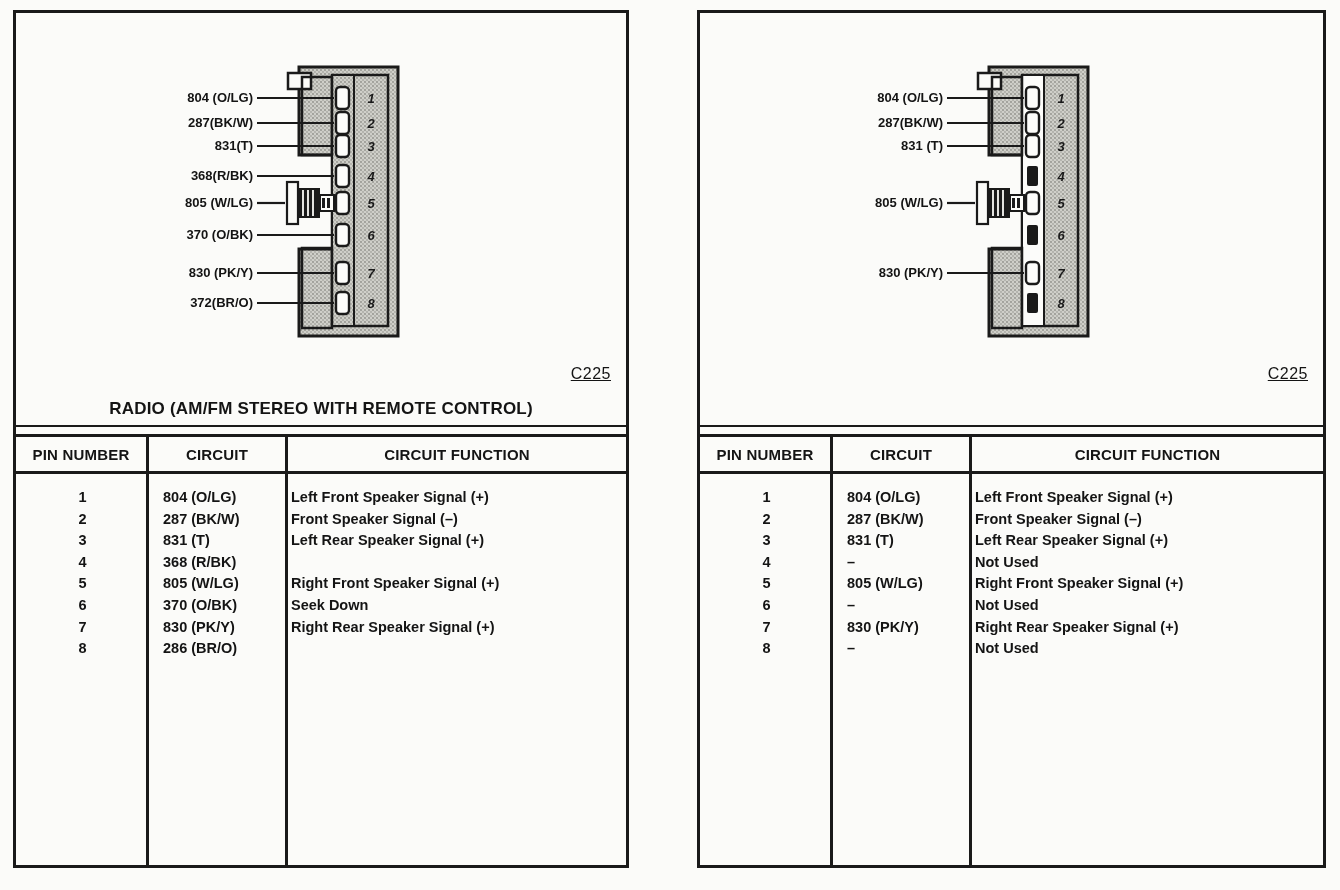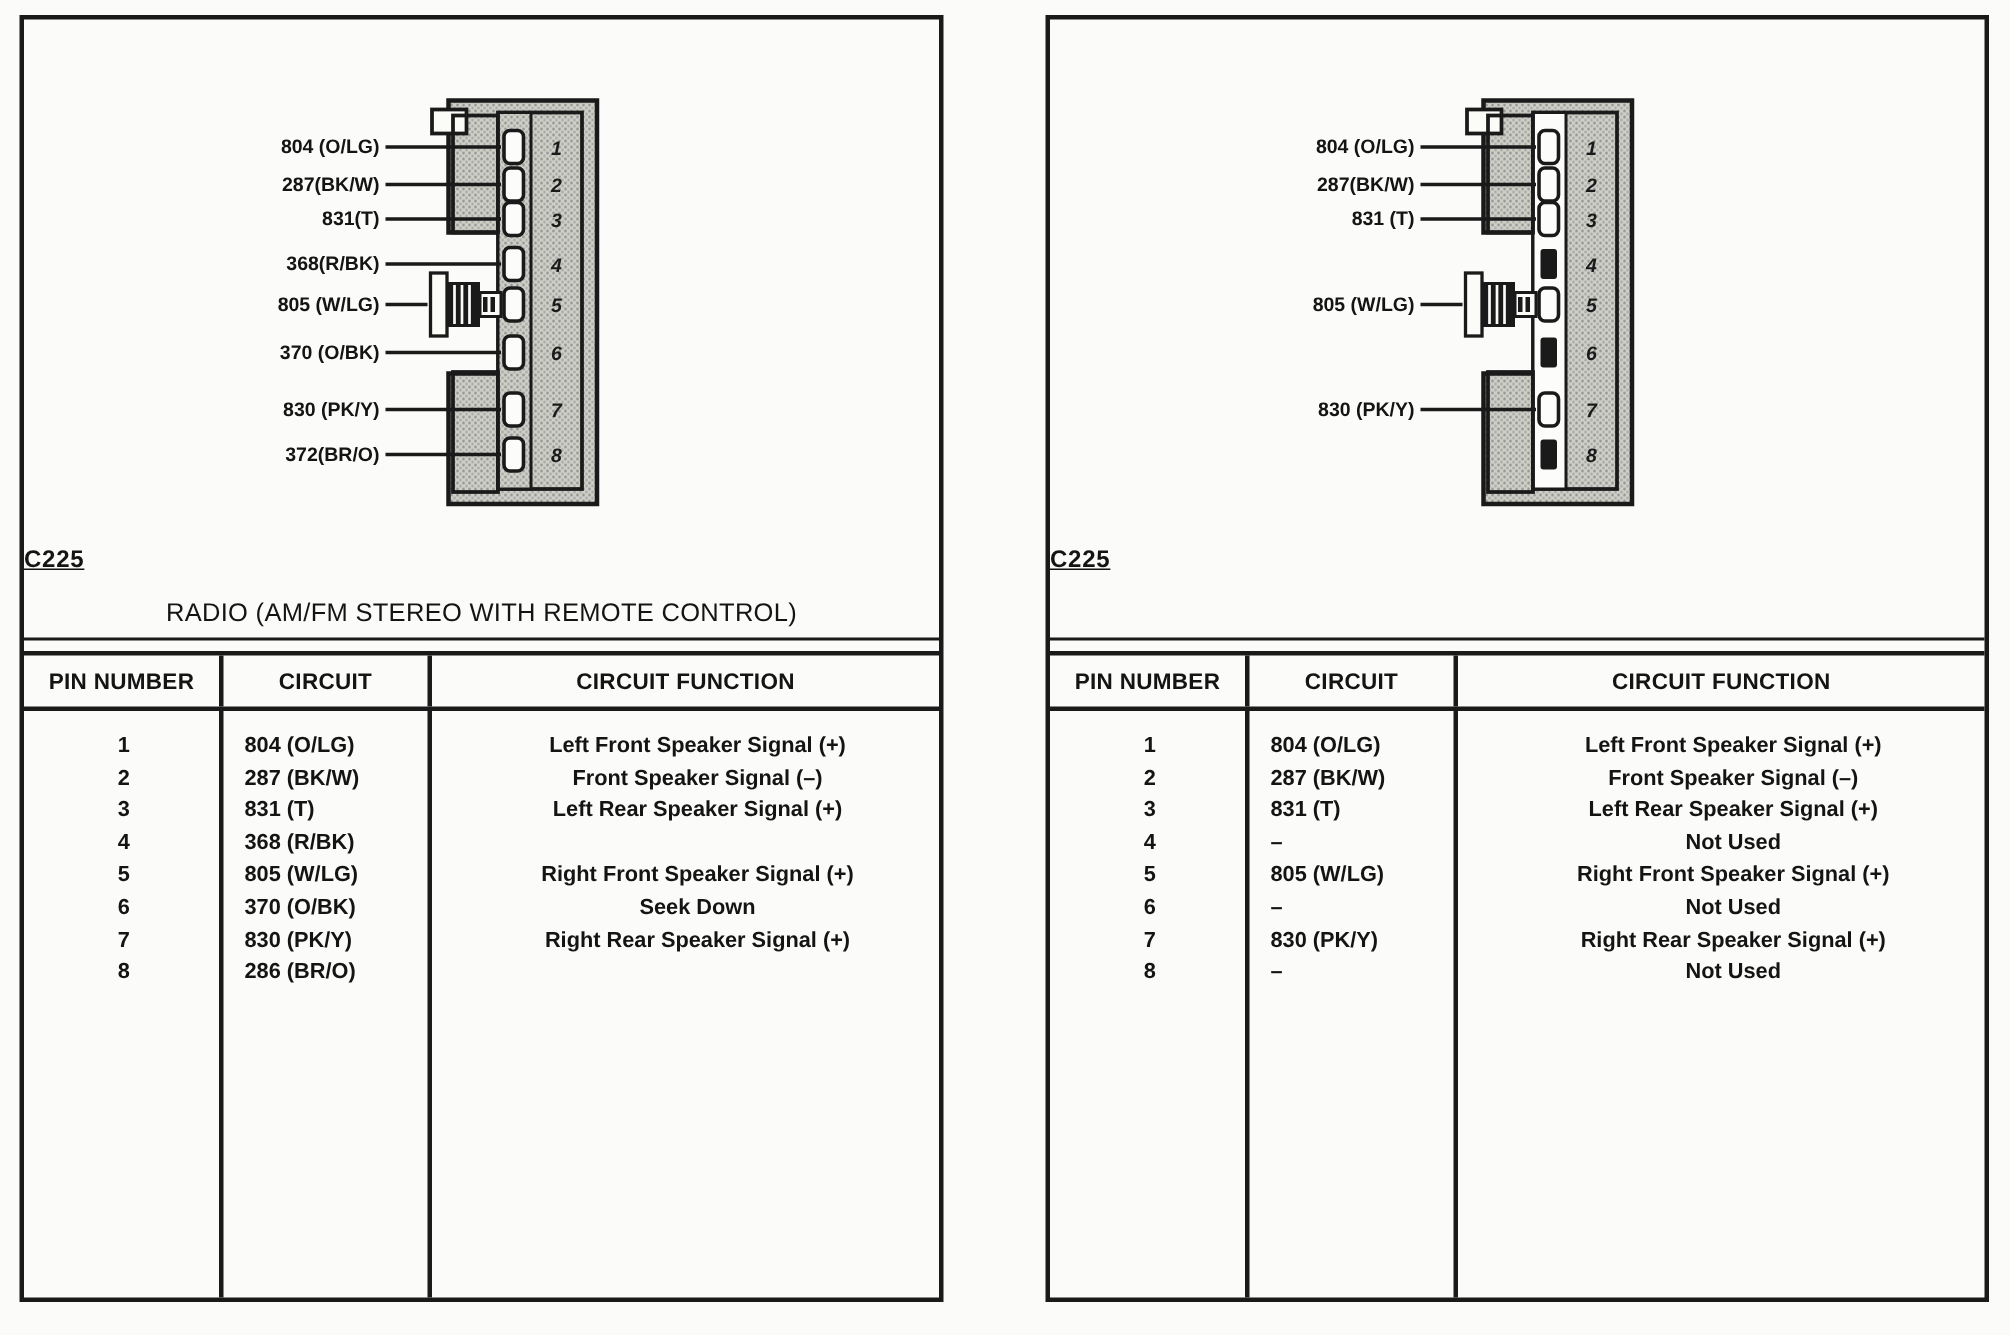--- a/index.html
+++ b/index.html
@@ -17,45 +17,45 @@
   }
   #panel-left  { left:13px;  width:616px; }
   #panel-right { left:697px; width:629px; }
 
   .diagram { position:relative; height:412px; }
   .diagram svg { position:absolute; top:0; left:0; }
   #panel-right .diagram svg { left:6px; }
 
   .c-label {
     position:absolute; top:352px; left:0; right:15px;
-    text-align:left; font-weight:bold; font-size:16px;
+    text-align:right; font-weight:normal; font-size:16px;
     text-decoration:underline; letter-spacing:.5px;
   }
   .c-title {
     position:absolute; top:386px; left:0; right:0;
-    text-align:center; font-weight:normal; font-size:17px; letter-spacing:.2px;
+    text-align:center; font-weight:bold; font-size:17px; letter-spacing:.2px;
   }
 
   .table { position:absolute; top:412px; left:0; right:0; bottom:0; display:flex; flex-direction:column;border-radius:16px; }
   .rule  { border-top:2px solid #1a1a1a; }
   .thead {
     display:grid; grid-template-columns:133px 139px 1fr;
     margin-top:7px; border-top:3px solid #1a1a1a; border-bottom:3px solid #1a1a1a;
   }
   .th { text-align:center; font-weight:bold; font-size:15px; padding:9px 0 8px; letter-spacing:.2px; }
   .th.bdr { border-right:3px solid #1a1a1a; }
 
   .tbody { flex:1; position:relative; padding-top:13px; }
   .vd { position:absolute; top:0; bottom:0; width:3px; background:#1a1a1a; }
   .vd.v1 { left:130px; } .vd.v2 { left:269px; }
 
   .trow { display:grid; grid-template-columns:133px 139px 1fr; line-height:21.6px; font-weight:bold; font-size:14.5px; }
   .cell.c0 { text-align:center; }
   .cell.c1 { padding-left:14px; }
-  .cell.c2 { padding-left:16px;text-align:center; }
+  .cell.c2 { padding-left:3px; }
 
   
   .wire { font:bold 13px "Liberation Sans", sans-serif; fill:#141414; }
   .pnum { font:italic bold 13px "Liberation Sans", sans-serif; fill:#1a1a1a; }
   .lead { stroke:#1a1a1a; stroke-width:2.2; }
   .ol   { fill:none; stroke:#1a1a1a; }
 </style>
 </head>
 <body>
 

